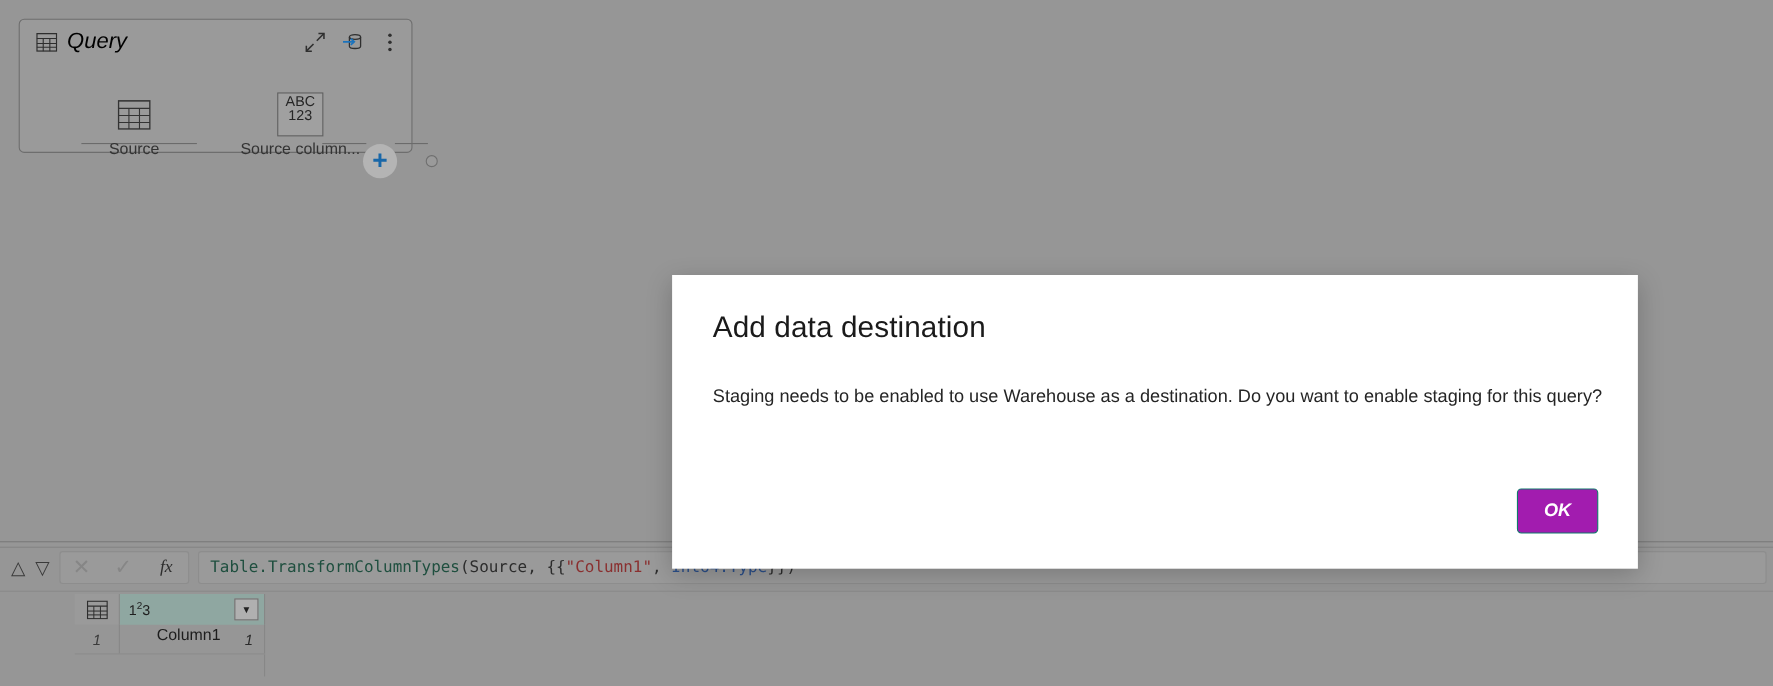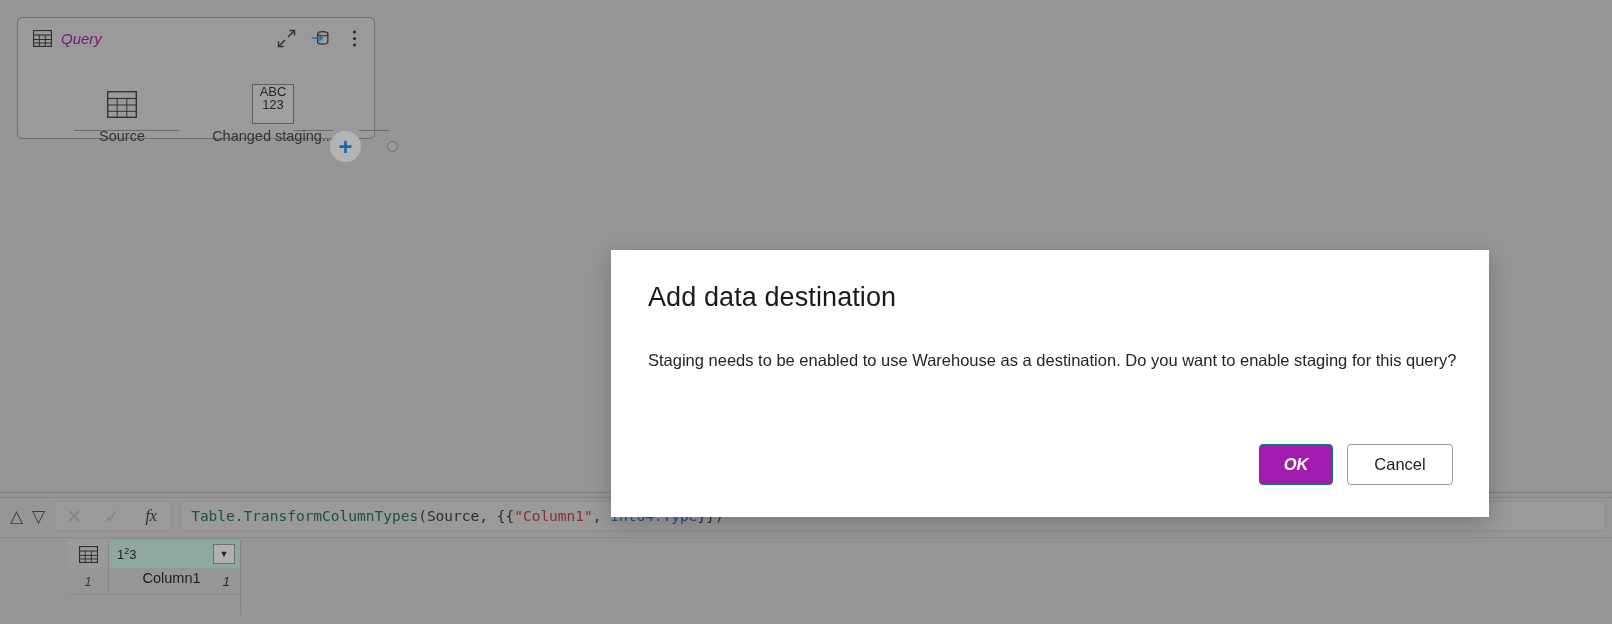--- a/index.html
+++ b/index.html
@@ -46,22 +46,22 @@
   }
   .q-title-wrap {
     display: flex;
     align-items: center;
     gap: 9px;
     flex: 1 1 auto;
     min-width: 0;
   }
   #query-title {
     font-style: italic;
-    font-size: 15px;
-    color: #701a75;
+    font-size: 20px;
+    color: #000000;
     white-space: nowrap;
   }
   .hdr-icons {
     display: flex;
     align-items: center;
     gap: 14px;
   }
   .hdr-icon {
     display: flex;
     align-items: center;
@@ -479,21 +479,21 @@
         <div class="step-label">Source</div>
       </div>
 
       <div class="step" id="step-changed">
         <div class="step-icon">
           <div class="abc-box">
             <span>ABC</span>
             <span>123</span>
           </div>
         </div>
-        <div class="step-label">Changed staging...</div>
+        <div class="step-label">Source column...</div>
       </div>
 
       <div id="add-step-btn" style="color: rgb(25, 103, 168);">
         <span>+</span>
       </div>
       <div id="end-node"></div>
     </div>
   </div>
 
   <div id="divider-top"></div>
@@ -545,15 +545,14 @@
 
     <div id="grid-row-2"></div>
   </div>
 </div>
 
 <div id="dialog" style="background: rgb(255, 255, 255);">
   <div id="dialog-title">Add data destination</div>
   <div id="dialog-body">Staging needs to be enabled to use Warehouse as a destination. Do you want to enable staging for this query?</div>
   <div id="dialog-actions">
     <div class="btn" id="btn-ok" style="background: #a21caf; border-color: rgb(15, 122, 107); font-style: italic;">OK</div>
-    <div class="btn" id="btn-cancel">Cancel</div>
   </div>
 </div>
 
 </body></html>

